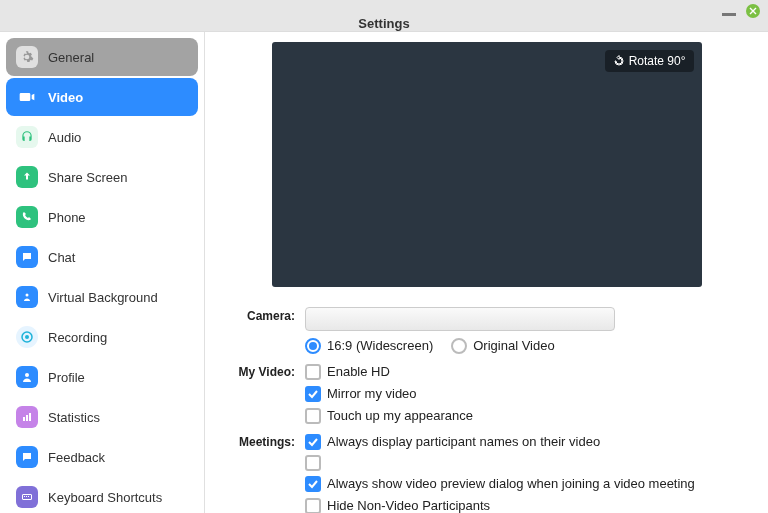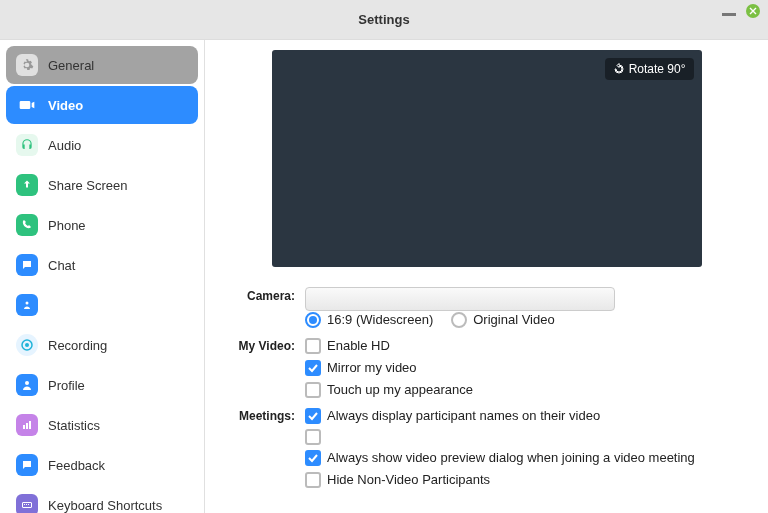--- a/index.html
+++ b/index.html
@@ -1,30 +1,30 @@
 <!DOCTYPE html>
 <html><head>
 <meta charset="utf-8">
 <style>
 * { box-sizing: border-box; margin: 0; padding: 0; }
 body { font-family: -apple-system, BlinkMacSystemFont, "Segoe UI", sans-serif; font-size: 13px; background: #fff; color: #222; width: 768px; height: 513px; overflow: hidden; }
-.titlebar { height: 40px; background: #e6e6e6; display: flex; align-items: center; justify-content: center; position: relative; border-bottom: 1px solid #ddd; }
+.titlebar { height: 32px; background: #e6e6e6; display: flex; align-items: flex-end; justify-content: center; position: relative; border-bottom: 1px solid #ddd; }
 .titlebar-title { font-weight: 600; color: #333; font-size: 13px; }
 .win-controls { position: absolute; right: 8px; top: 4px; display: flex; gap: 10px; align-items: center; }
 .win-min { width: 14px; height: 3px; background: #777; margin-top: 6px; }
 .win-close { width: 14px; height: 14px; border-radius: 50%; background: #7bc043; display: flex; align-items: center; justify-content: center; }
 .win-close svg { width: 8px; height: 8px; }
 .container { display: flex; height: calc(100% - 28px); }
 .sidebar { width: 205px; background: #fff; border-right: 1px solid #e0e0e0; padding: 6px; }
 .sidebar-item { display: flex; align-items: center; gap: 10px; padding: 8px 10px; border-radius: 8px; cursor: pointer; color: #333; margin-bottom: 2px; }
 .sidebar-item.active { background: #2d8cff; color: #fff; font-weight: 600; }
 .sidebar-item.first { background: #a3a3a3; }
 .sidebar-item .icon { width: 22px; height: 22px; display: flex; align-items: center; justify-content: center; border-radius: 6px; flex-shrink: 0; }
 .main { flex: 1; padding: 10px 0 0 0; position: relative; overflow: hidden; }
-.preview { margin: 0 auto; width: 430px; height: 217px; background: #2b3641; border-radius: 3px; position: relative; text-align: right; }
+.preview { margin: 0 auto; width: 430px; height: 245px; background: #2b3641; border-radius: 3px; position: relative; text-align: right; }
 .rotate-btn { position: absolute; top: 8px; right: 8px; background: rgba(0,0,0,0.4); color: #fff; padding: 4px 8px; border-radius: 4px; font-size: 12px; display: flex; align-items: center; gap: 4px; cursor: pointer; }
 .form { margin-top: 20px; padding-left: 10px; }
 .row { display: flex; margin-bottom: 4px; }
 .row-label { width: 90px; text-align: right; font-weight: 700; padding-right: 10px; padding-top: 2px; font-size: 12px; }
 .row-content { flex: 1; }
 .select { width: 310px; height: 24px; background: linear-gradient(#fafafa,#e8e8e8); border: 1px solid #ccc; border-radius: 4px; display: flex; align-items: center; padding: 0 8px; cursor: pointer; }
 .option-line { display: flex; align-items: center; gap: 6px; margin-bottom: 4px; font-size: 13px; line-height: 18px; }
 .option-line .ctrl { width: 16px; height: 16px; border-radius: 50%; border: 2px solid #bbb; flex-shrink: 0; display: flex; align-items: center; justify-content: center; cursor: pointer; }
 .option-line .ctrl.radio.checked { border-color: #2d8cff; }
 .option-line .ctrl.radio.checked::after { content: ""; width: 8px; height: 8px; background: #2d8cff; border-radius: 50%; }
@@ -106,20 +106,21 @@
       <span>Chat</span>
     </div>
 
     <div class="sidebar-item">
       <span class="icon" style="background:#2d8cff;border-radius:6px;">
         <svg width="12" height="12" viewBox="0 0 24 24" fill="#fff">
             <circle cx="12" cy="8" r="3"></circle>
             <path d="M6 20c0-3 3-5 6-5s6 2 6 5z"></path>
           </svg>
       </span>
+      <span>Virtual Background</span>
     </div>
 
     <div class="sidebar-item">
       <span class="icon" style="background:#e6f4ff;border-radius:50%;">
         <svg width="12" height="12" viewBox="0 0 24 24">
             <circle cx="12" cy="12" r="10" fill="none" stroke="#1fb3d9" stroke-width="3"></circle>
             <circle cx="12" cy="12" r="4" fill="#1fb3d9"></circle>
           </svg>
       </span>
       <span>Recording</span>
@@ -182,21 +183,21 @@
       </div>
     </div>
 
     <div class="form">
       <div class="row">
         <div class="row-label">Camera:</div>
         <div class="row-content">
           <div class="select">
             <span></span>
           </div>
-          <div class="inline" style="">
+          <div class="inline" style="margin-top:6px;">
             <div class="option-line">
               <span class="ctrl radio checked"></span>
               <span class="label-txt">16:9 (Widescreen)</span>
             </div>
             <div class="option-line">
               <span class="ctrl radio"></span>
               <span class="label-txt">Original Video</span>
             </div>
           </div>
         </div>

